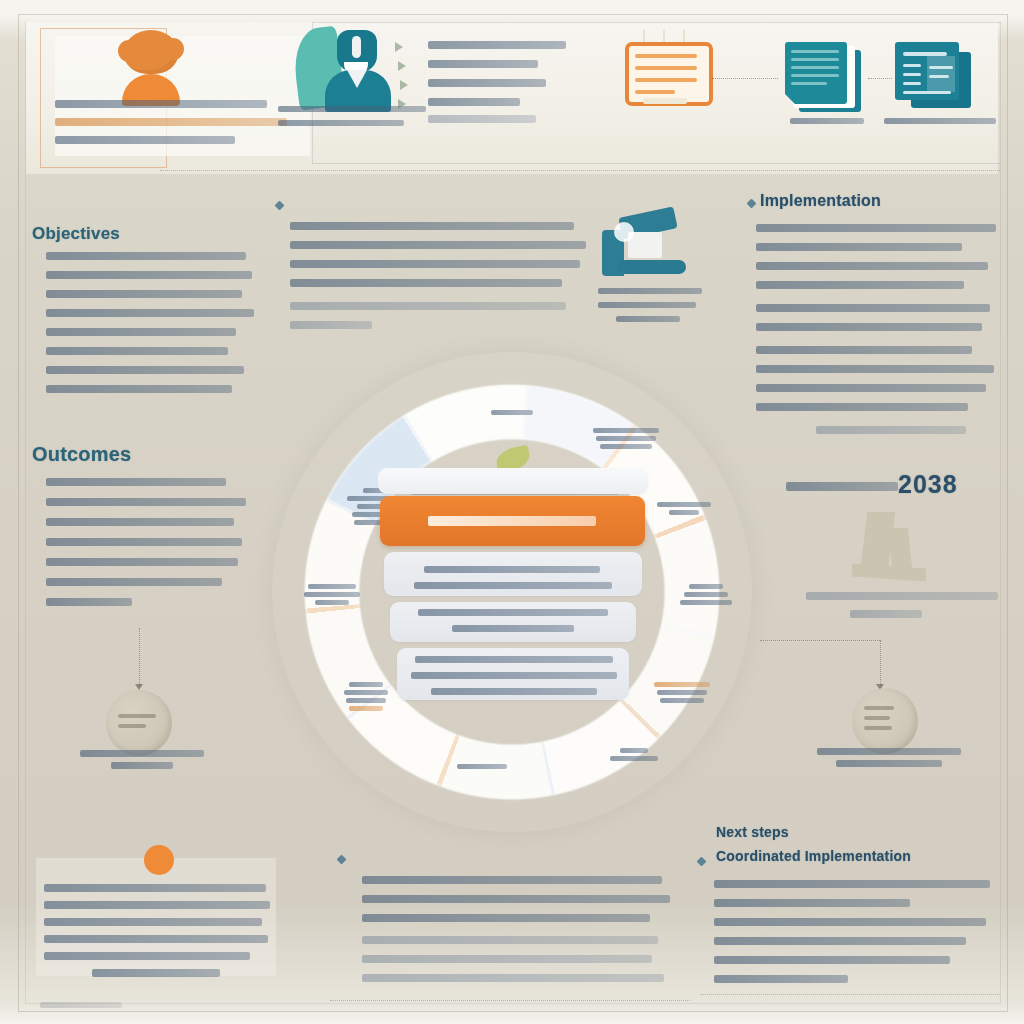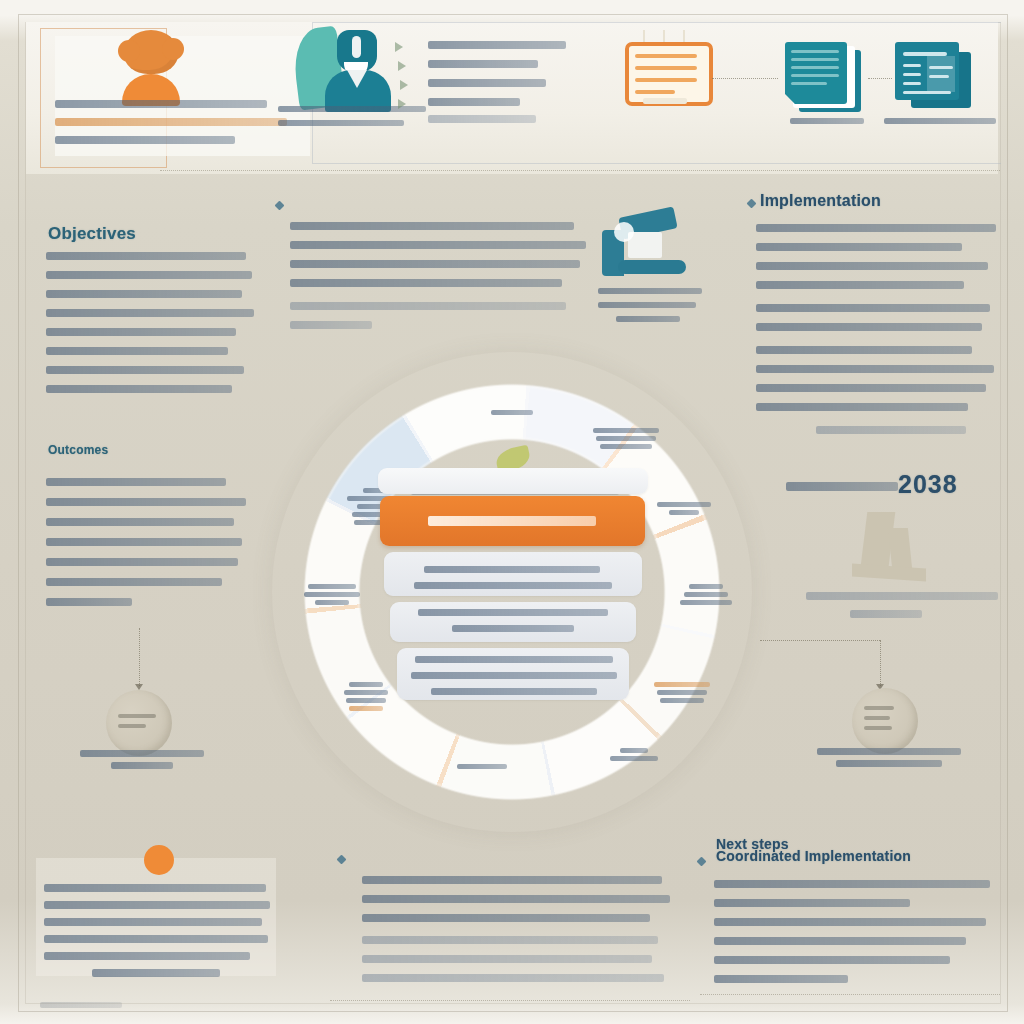--- a/index.html
+++ b/index.html
@@ -335,33 +335,33 @@
     </div>
   </div>
   <div class="para" style="left:884px;top:118px;width:120px;">
     <div class="txtline sm" style="top:0;width:112px;"></div>
   </div>
 
   <div class="hdot" style="left:712px;top:78px;width:66px;"></div>
   <div class="hdot" style="left:868px;top:78px;width:24px;"></div>
   <div class="hr" style="left:160px;top:170px;width:840px;"></div>
 
-  <div class="head" style="left:48px;top:224px;font-size:17px;">Objectives</div>
+  <div class="head" style="left:32px;top:224px;font-size:17px;">Objectives</div>
   <div class="para" style="left:46px;top:252px;width:212px;">
     <div class="txtline" style="top:0;width:200px;"></div>
     <div class="txtline" style="top:19px;width:206px;"></div>
     <div class="txtline" style="top:38px;width:196px;"></div>
     <div class="txtline" style="top:57px;width:208px;"></div>
     <div class="txtline" style="top:76px;width:190px;"></div>
     <div class="txtline" style="top:95px;width:182px;"></div>
     <div class="txtline" style="top:114px;width:198px;"></div>
     <div class="txtline" style="top:133px;width:186px;"></div>
   </div>
 
-  <div class="head" style="left:48px;top:443px;font-size:12px;">Outcomes</div>
+  <div class="head" style="left:32px;top:443px;font-size:20px;">Outcomes</div>
   <div class="para" style="left:46px;top:478px;width:204px;">
     <div class="txtline" style="top:0;width:180px;"></div>
     <div class="txtline" style="top:20px;width:200px;"></div>
     <div class="txtline" style="top:40px;width:188px;"></div>
     <div class="txtline" style="top:60px;width:196px;"></div>
     <div class="txtline" style="top:80px;width:192px;"></div>
     <div class="txtline" style="top:100px;width:176px;"></div>
     <div class="txtline" style="top:120px;width:86px;"></div>
   </div>
 
@@ -537,21 +537,21 @@
   <div class="node" style="left:852px;top:688px;">
     <div class="txtline" style="top:18px;width:30px;"></div>
     <div class="txtline" style="top:28px;width:26px;"></div>
     <div class="txtline" style="top:38px;width:28px;"></div>
   </div>
   <div class="nodecap" style="left:798px;top:748px;width:182px;">
     <div class="txtline" style="width:144px;"></div>
     <div class="txtline" style="width:106px;"></div>
   </div>
 
-  <div class="head navy" style="left:716px;top:824px;font-size:14px;margin-top:12px;">Next steps</div>
+  <div class="head navy" style="left:716px;top:824px;font-size:14px;">Next steps</div>
   <div class="bulletdot" style="left:698px;top:858px;"></div>
   <div class="head navy" style="left:716px;top:848px;font-size:14px;">Coordinated Implementation</div>
   <div class="para" style="left:714px;top:880px;width:286px;">
     <div class="txtline" style="top:0;width:276px;"></div>
     <div class="txtline" style="top:19px;width:196px;"></div>
     <div class="txtline" style="top:38px;width:272px;"></div>
     <div class="txtline" style="top:57px;width:252px;"></div>
     <div class="txtline" style="top:76px;width:236px;"></div>
     <div class="txtline" style="top:95px;width:134px;"></div>
   </div>

